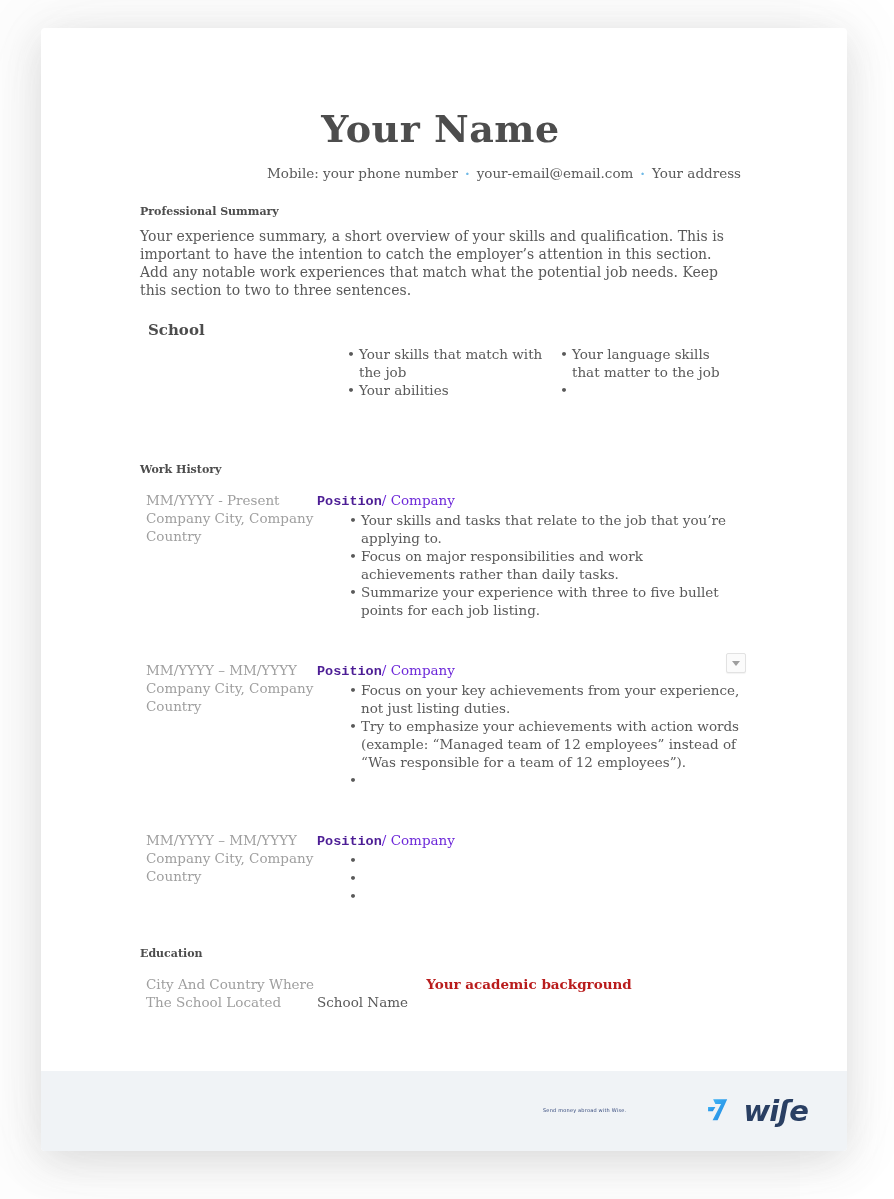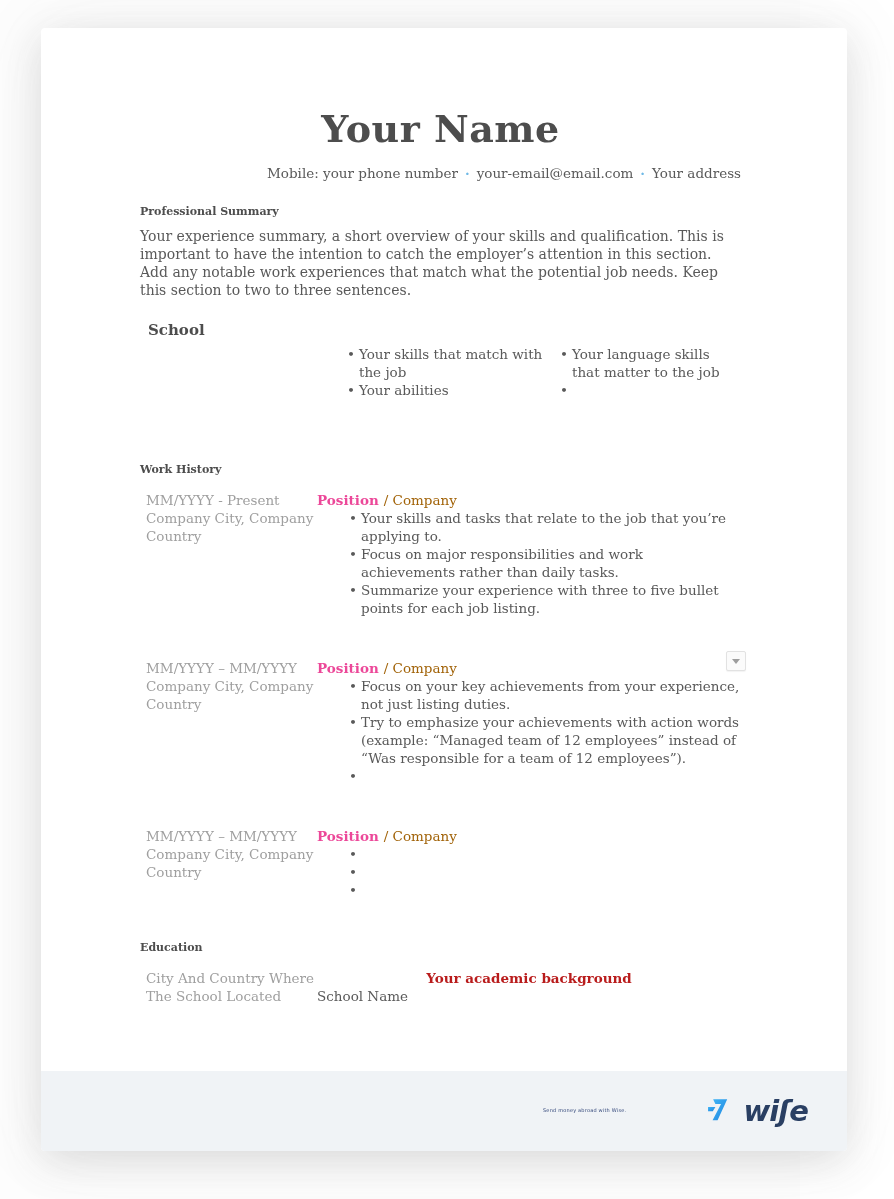--- a/index.html
+++ b/index.html
@@ -58,22 +58,22 @@
 
   h2.work-heading { margin-top: 64px; }
 
   .entry { display: flex; margin-top: 15px; margin-bottom: 42px; position: relative; }
   .entry .left {
     width: 177px; flex: none; padding-left: 6px;
     font-size: 13.5px; line-height: 18px; color: #9f9f9f;
   }
   .entry .right { flex: 1; }
   .pos-line { font-size: 13.5px; line-height: 18px; }
-  .pos-line .pos { font-weight: bold; color: #ec4899; }
-  .pos-line .comp { color: #a16207; margin-left: 5px; }
+  .pos-line .pos { font-weight: bold; color: #4c1d95; font-family: Liberation Mono, monospace; }
+  .pos-line .comp { color: #6d28d9; }
   .entry .right ul.bullets { margin-left: 32px; }
 
   .dropdown-btn {
     position: absolute; top: -8px; right: -5px;
     width: 20px; height: 20px;
     background: #fbfbfb; border: 1px solid #e2e2e2; border-radius: 2px;
     box-shadow: 0 1px 1px rgba(0,0,0,0.05);
     display: flex; align-items: center; justify-content: center; cursor: pointer;
   }
   .dropdown-btn .tri {

